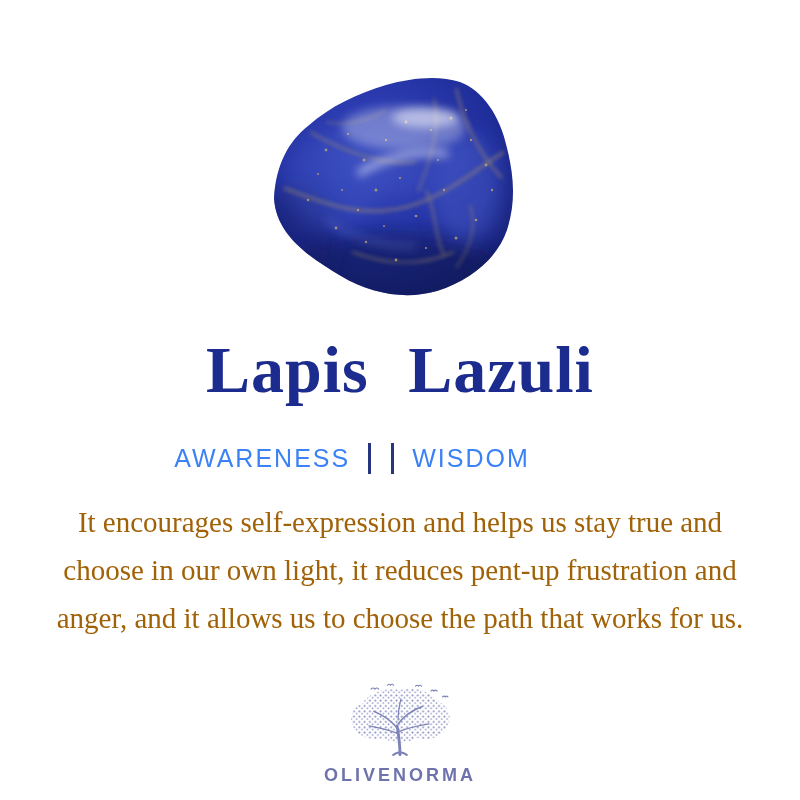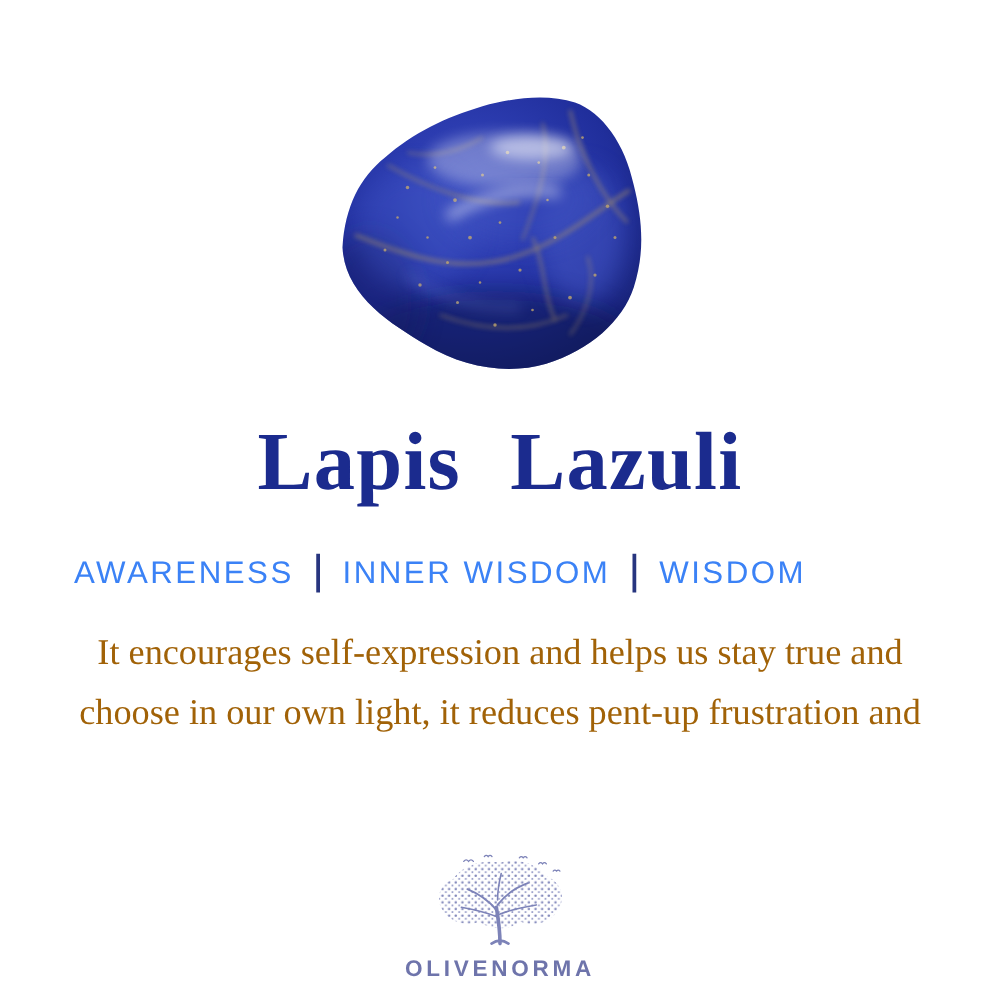--- a/index.html
+++ b/index.html
@@ -171,28 +171,28 @@
         <path d="M 60 150 C 85 168, 120 178, 150 176" stroke="#8ea0ec" stroke-width="4" fill="none" opacity="0.35" filter="url(#blurMed)"></path>
       </g>
     </svg>
   </div>
 
   <div class="title">Lapis Lazuli</div>
 
   <div class="keywords">
     <span>AWARENESS</span>
     <span class="sep"></span>
-    <span>INNER WISDOM</span>
     <span class="sep"></span>
     <span>WISDOM</span>
   </div>
 
   <div class="description">
     <div>It encourages self-expression and helps us stay true and</div>
     <div>choose in our own light, it reduces pent-up frustration and</div>
+    <div>anger, and it allows us to choose the path that works for us.</div>
   </div>
 
   <div class="logo">
     <svg viewBox="0 0 120 80">
       <defs>
         <pattern id="leafDots" width="5.5" height="5.5" patternUnits="userSpaceOnUse">
           <circle cx="1.4" cy="1.4" r="1.05" fill="#7d83b8"></circle>
           <circle cx="4.2" cy="3.9" r="0.85" fill="#8a90c1"></circle>
         </pattern>
       </defs>

